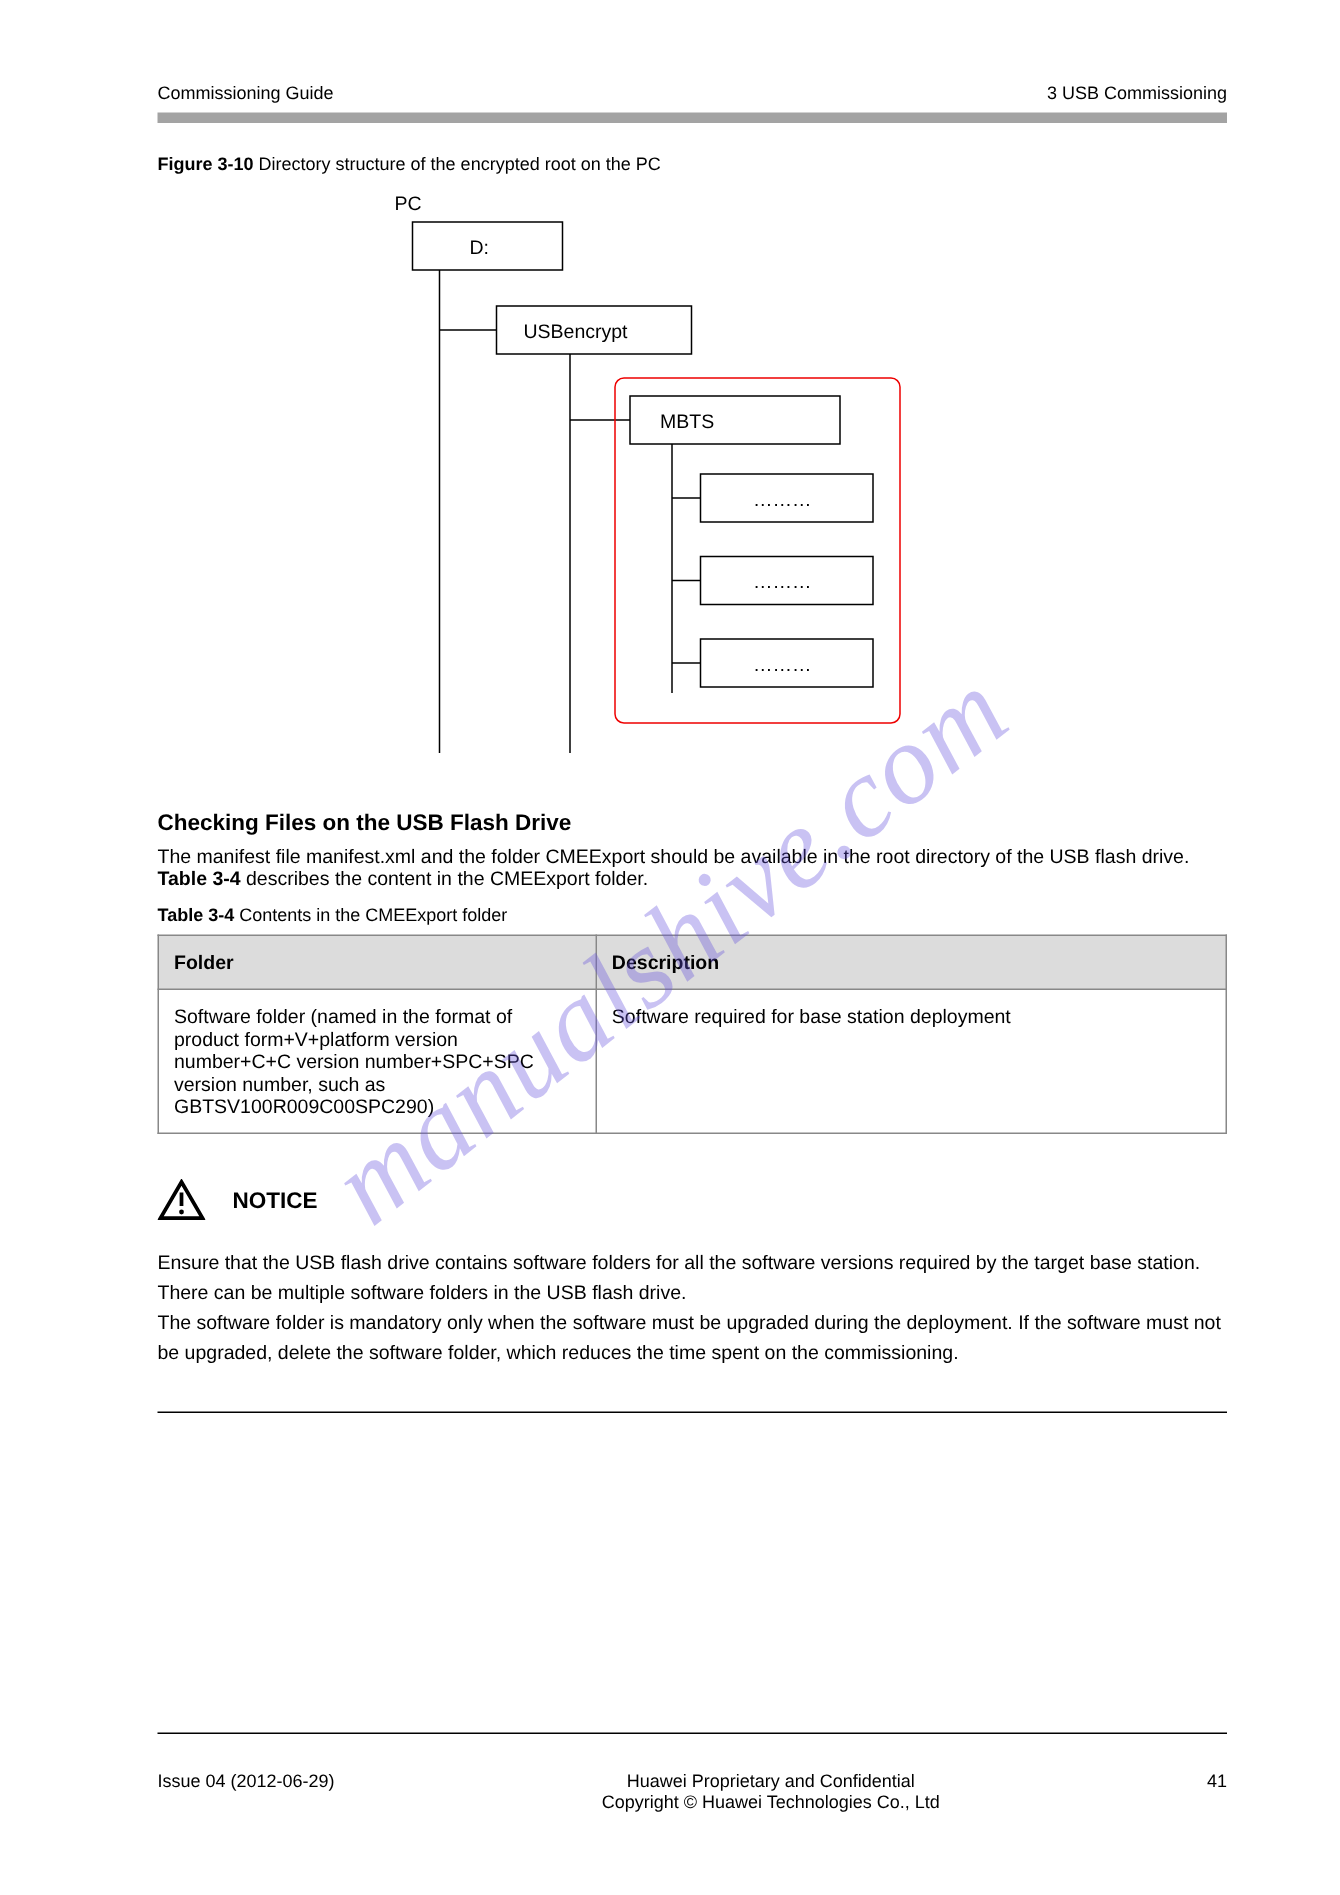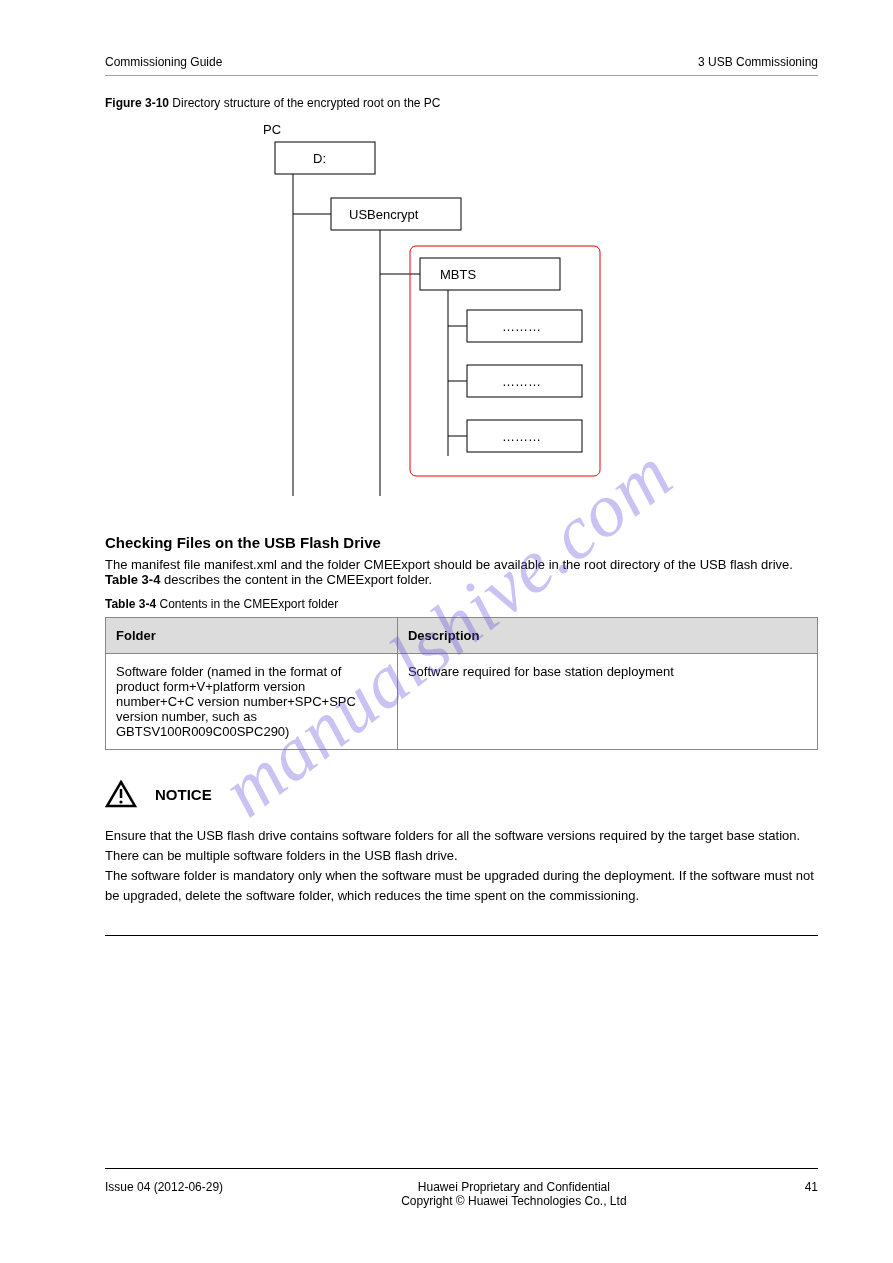--- a/index.html
+++ b/index.html
@@ -13,21 +13,21 @@
     position: relative;
   }
   .page {
     padding: 55px 75px 40px 105px;
   }
   .header-row {
     display: flex;
     justify-content: space-between;
     font-size: 12px;
     padding-bottom: 6px;
-    border-bottom: 1px solid #a3a3a3;
+    border-bottom: 7px solid #a3a3a3;
     margin-bottom: 20px;
   }
   .fig-caption {
     font-size: 12px;
     margin: 8px 0 6px 0;
   }
   .fig-caption b { font-weight: bold; }
   .diagram {
     position: relative;
     width: 460px;
@@ -80,21 +80,21 @@
   .notice-body {
     font-size: 13px;
     line-height: 1.55;
   }
   .footer {
     position: absolute;
     left: 105px;
     right: 75px;
     bottom: 55px;
     border-top: 1px solid #000;
-    padding-top: 11px;
+    padding-top: 24px;
     display: flex;
     justify-content: space-between;
     font-size: 12px;
   }
   .watermark {
     position: absolute;
     left: 50%;
     top: 50%;
     transform: translate(-50%, -50%) rotate(-38deg);
     font-size: 76px;

